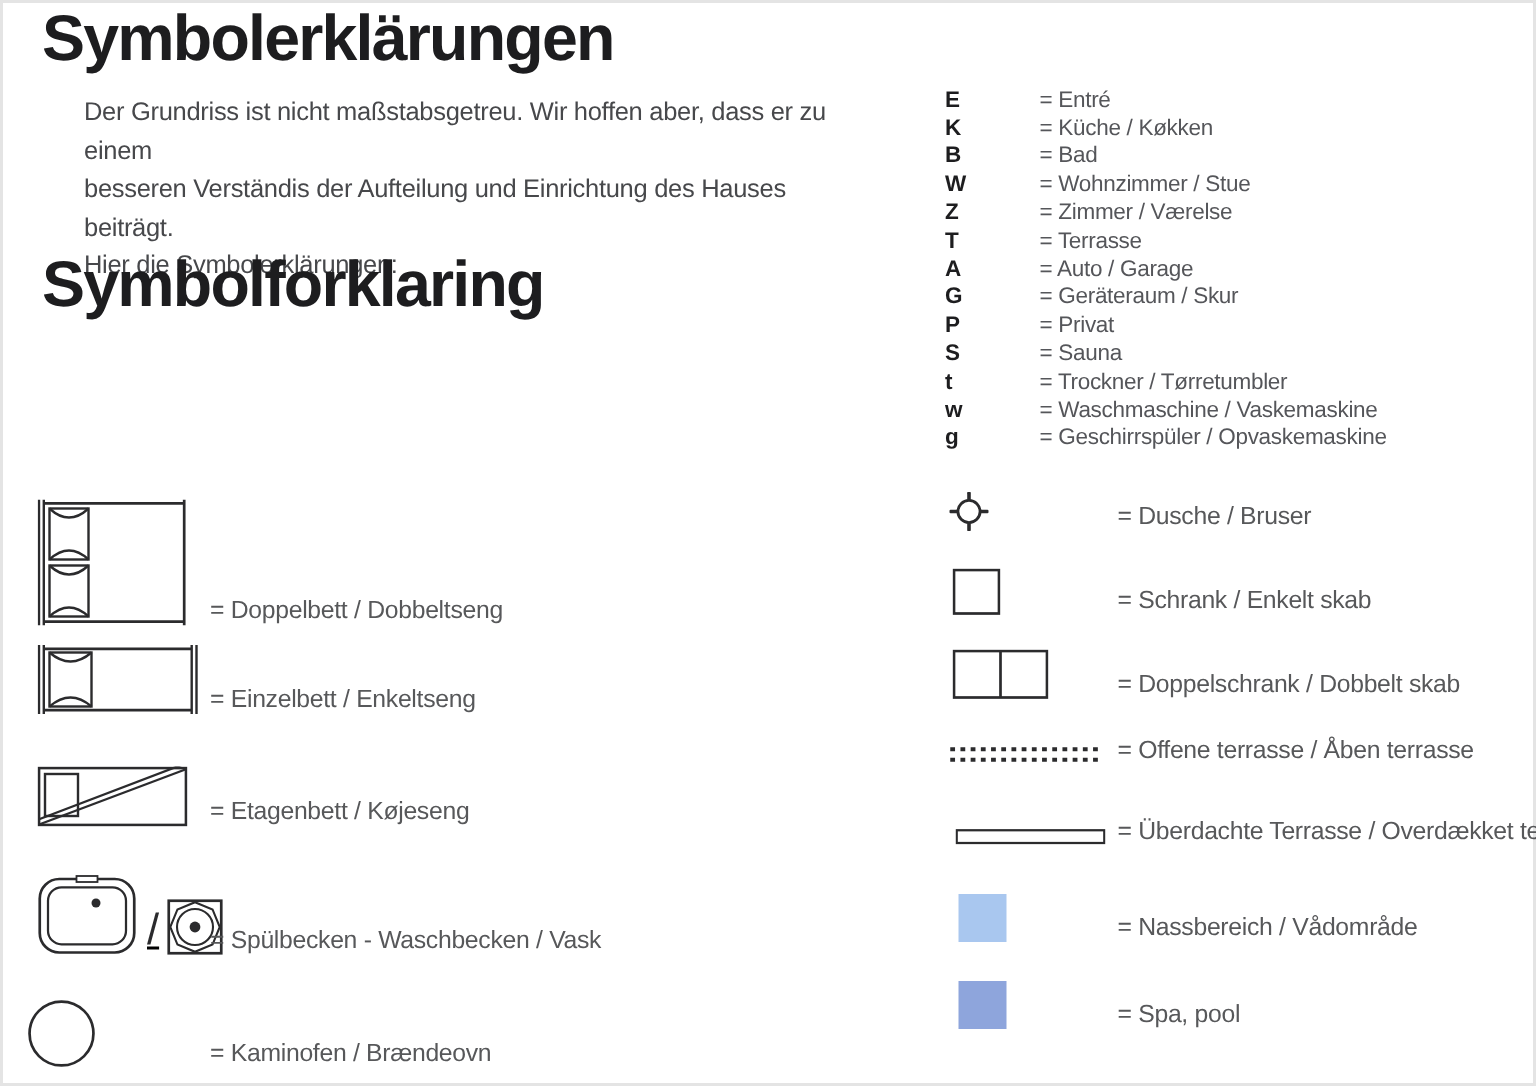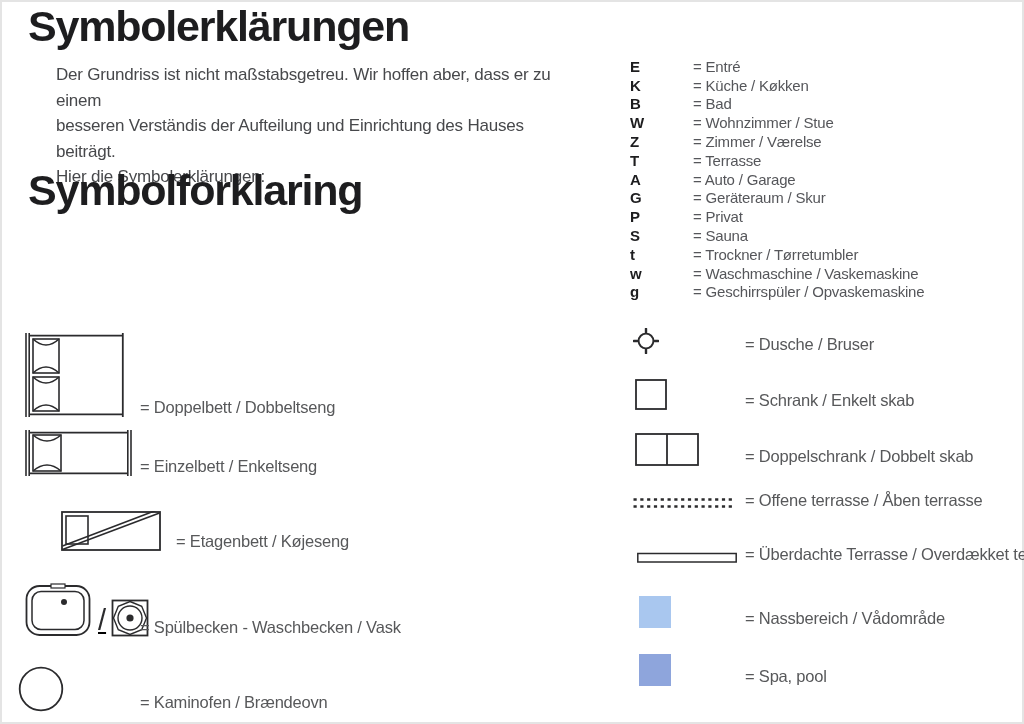--- a/index.html
+++ b/index.html
@@ -70,21 +70,21 @@
         <path class="ln" d="M8,6 Q21,18 34,6" stroke-width="1.6"></path>
         <path class="ln" d="M8,40 Q21,28 34,40" stroke-width="1.6"></path>
         <rect class="ln" x="8" y="44" width="26" height="34" stroke-width="1.6"></rect>
         <path class="ln" d="M8,44 Q21,56 34,44" stroke-width="1.6"></path>
         <path class="ln" d="M8,78 Q21,66 34,78" stroke-width="1.6"></path>
       </svg>
     </span>
     <span class="sym-label">= Doppelbett / Dobbeltseng</span>
   </div>
 
-  <div class="sym-row left" style="left:25px;top:511px;height:40px;width:560px;margin-left:36px;">
+  <div class="sym-row left" style="left:25px;top:511px;height:40px;width:560px;">
     <span class="icon-box">
       <svg width="100" height="40" viewBox="0 0 100 40">
         <rect class="ln" x="1" y="1" width="98" height="38" stroke-width="1.8"></rect>
         <rect class="ln" x="5" y="5" width="22" height="28" stroke-width="1.6"></rect>
         <line class="ln" x1="1.5" y1="38.5" x2="98.5" y2="2" stroke-width="1.6"></line>
         <line class="ln" x1="1.5" y1="35" x2="96" y2="-1" stroke-width="1.6"></line>
       </svg>
     </span>
     <span class="sym-label">= Etagenbett / Køjeseng</span>
   </div>

